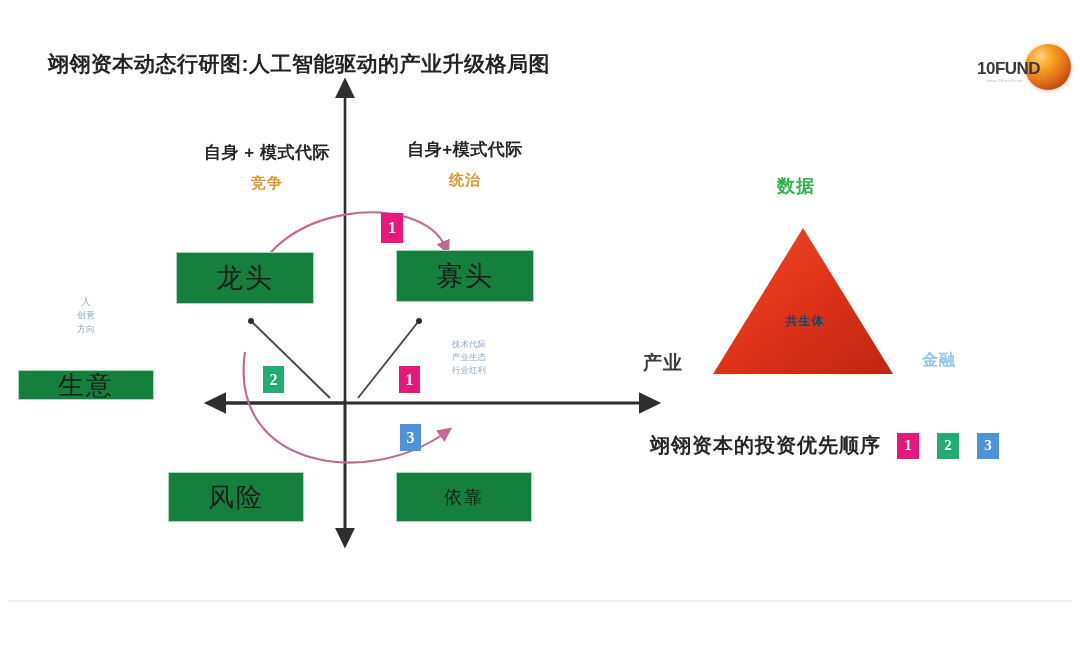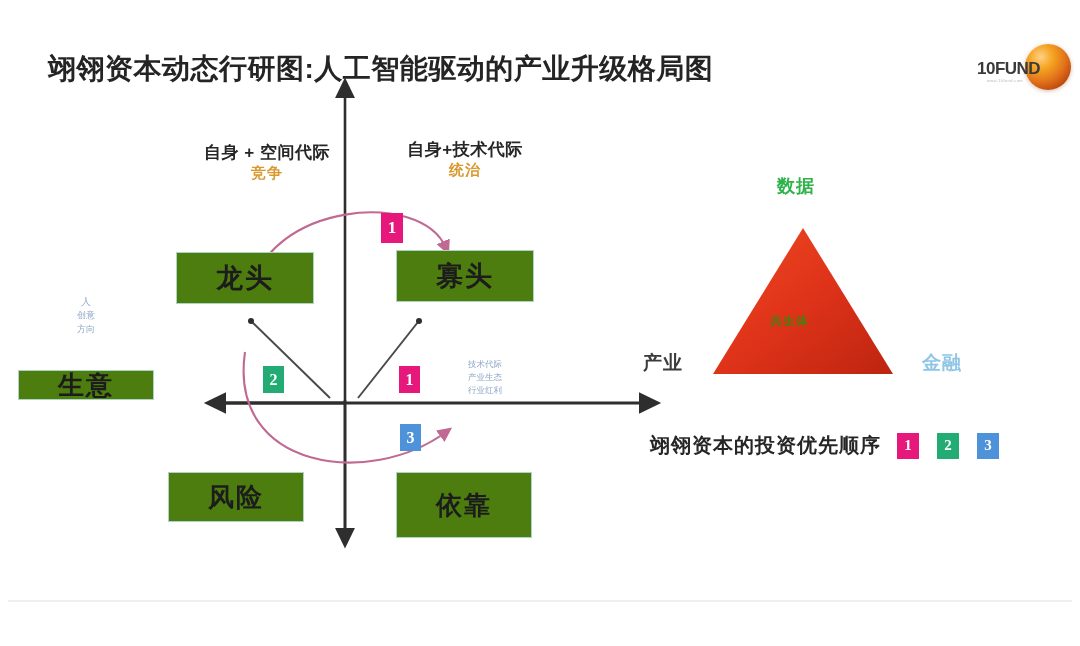--- a/index.html
+++ b/index.html
@@ -14,21 +14,21 @@
     background: #ffffff;
     font-family: "Liberation Sans", "DejaVu Sans", sans-serif;
     overflow: hidden;
   }
 
   
   #title {
     position: absolute;
     left: 48px;
     top: 50px;
-    font-size: 28px;
+    font-size: 21px;
     font-weight: 700;
     color: #242424;
     letter-spacing: 0.5px;
     white-space: nowrap;
   }
 
   
   #logo {
     position: absolute;
     left: 930px;
@@ -84,58 +84,59 @@
   }
   .quad-head .main {
     display: block;
     font-size: 17px;
     font-weight: 700;
     color: #262626;
     letter-spacing: 0.5px;
   }
   .quad-head .sub {
     display: block;
+    margin-top: 10px;
     font-size: 15px;
     font-weight: 700;
     color: #d9992f;
     letter-spacing: 1px;
   }
   #quad-head-left  { left: 192px; top: 141px; width: 150px; }
   #quad-head-right { left: 390px; top: 138px; width: 150px; }
 
   
   .term-box {
     position: absolute;
     border: 1.6px solid #a8d5c6;
-    background: #4d7c0f;
+    background: #15803d;
     display: flex;
     align-items: center;
     justify-content: center;
     color: #1c1c1c;
-    font-weight: 700;
+    font-weight: 400;
     letter-spacing: 2px;
     box-sizing: border-box;
   }
   #box-longtou { left: 176px; top: 252px; width: 138px; height: 52px; font-size: 27px; }
   #box-guatou  { left: 396px; top: 250px; width: 138px; height: 52px; font-size: 27px; }
   #box-fengxian{ left: 168px; top: 472px; width: 136px; height: 50px; font-size: 26px; }
-  #box-yikao   { left: 396px; top: 472px; width: 136px; height: 66px; font-size: 26px; }
+  #box-yikao   { left: 396px; top: 472px; width: 136px; height: 50px; font-size: 18px; }
   #box-shengyi { left: 18px;  top: 370px; width: 136px; height: 30px; font-size: 26px; }
 
   
   .mini-stack {
     position: absolute;
     text-align: center;
     line-height: 1.5;
     color: #8fa9c6;
     white-space: nowrap;
   }
   #mini-left  { left: 56px;  top: 294px; width: 60px; font-size: 9px; }
   #mini-left .l1 { font-size: 10px; }
-  #mini-center{ left: 452px; top: 338px; width: 66px; font-size: 8.5px; color: #8da7c4; text-align: center; margin-top: 20px; }
+  #mini-center{ left: 452px; top: 338px; width: 66px; font-size: 8.5px; color: #8da7c4; text-align: left; }
 
   
   .badge {
     position: absolute;
     display: flex;
     align-items: center;
     justify-content: center;
     color: #ffffff;
     font-weight: 700;
     font-family: "Liberation Serif", serif;
@@ -151,29 +152,29 @@
   #badge-low3   { left: 400px; top: 424px; width: 21px; height: 27px; font-size: 16px; }
 
   
   .tri-label {
     position: absolute;
     font-weight: 700;
     white-space: nowrap;
   }
   #tri-top   { left: 777px; top: 174px; font-size: 18px; color: #2db34a; letter-spacing: 1px; }
   #tri-left  { left: 643px; top: 350px; font-size: 19px; color: #3b3b3b; letter-spacing: 1px; }
-  #tri-right { left: 922px; top: 350px; font-size: 19px; color: #8fc6e6; letter-spacing: 1px; }
+  #tri-right { left: 922px; top: 350px; font-size: 16px; color: #8fc6e6; letter-spacing: 1px; }
   #tri-inner {
     position: absolute;
     left: 770px; top: 313px;
     width: 70px;
-    text-align: left;
+    text-align: center;
     font-size: 12px;
     font-weight: 700;
-    color: #4d7c0f;
+    color: #0c4a6e;
     letter-spacing: 1px;
   }
 
   
   #priority-row {
     position: absolute;
     left: 650px;
     top: 432px;
     display: flex;
     align-items: center;
@@ -252,26 +253,26 @@
     <circle cx="419" cy="321" r="3" fill="#2e2e2e"></circle>
 
     <path d="M252,290 C268,205 420,188 446,248" fill="none" stroke="#c06a93" stroke-width="2.1" marker-end="url(#arrowPink)"></path>
 
     <path d="M245,352 C228,470 370,488 446,432" fill="none" stroke="#c06a93" stroke-width="2.1" marker-end="url(#arrowPink)"></path>
 
     <polygon points="803,228 893,374 713,374" fill="url(#triGrad)"></polygon>
   </svg>
 
   <div class="quad-head" id="quad-head-left">
-    <span class="main">自身 + 空间代际</span>
+    <span class="main">自身 + 模式代际</span>
     <span class="sub">竞争</span>
   </div>
 
   <div class="quad-head" id="quad-head-right">
-    <span class="main">自身+技术代际</span>
+    <span class="main">自身+模式代际</span>
     <span class="sub">统治</span>
   </div>
 
   <div class="term-box" id="box-longtou">龙头</div>
   <div class="term-box" id="box-fengxian">风险</div>
   <div class="term-box" id="box-guatou">寡头</div>
   <div class="term-box" id="box-yikao">依靠</div>
   <div class="term-box" id="box-shengyi">生意</div>
 
   <div class="mini-stack" id="mini-left">

